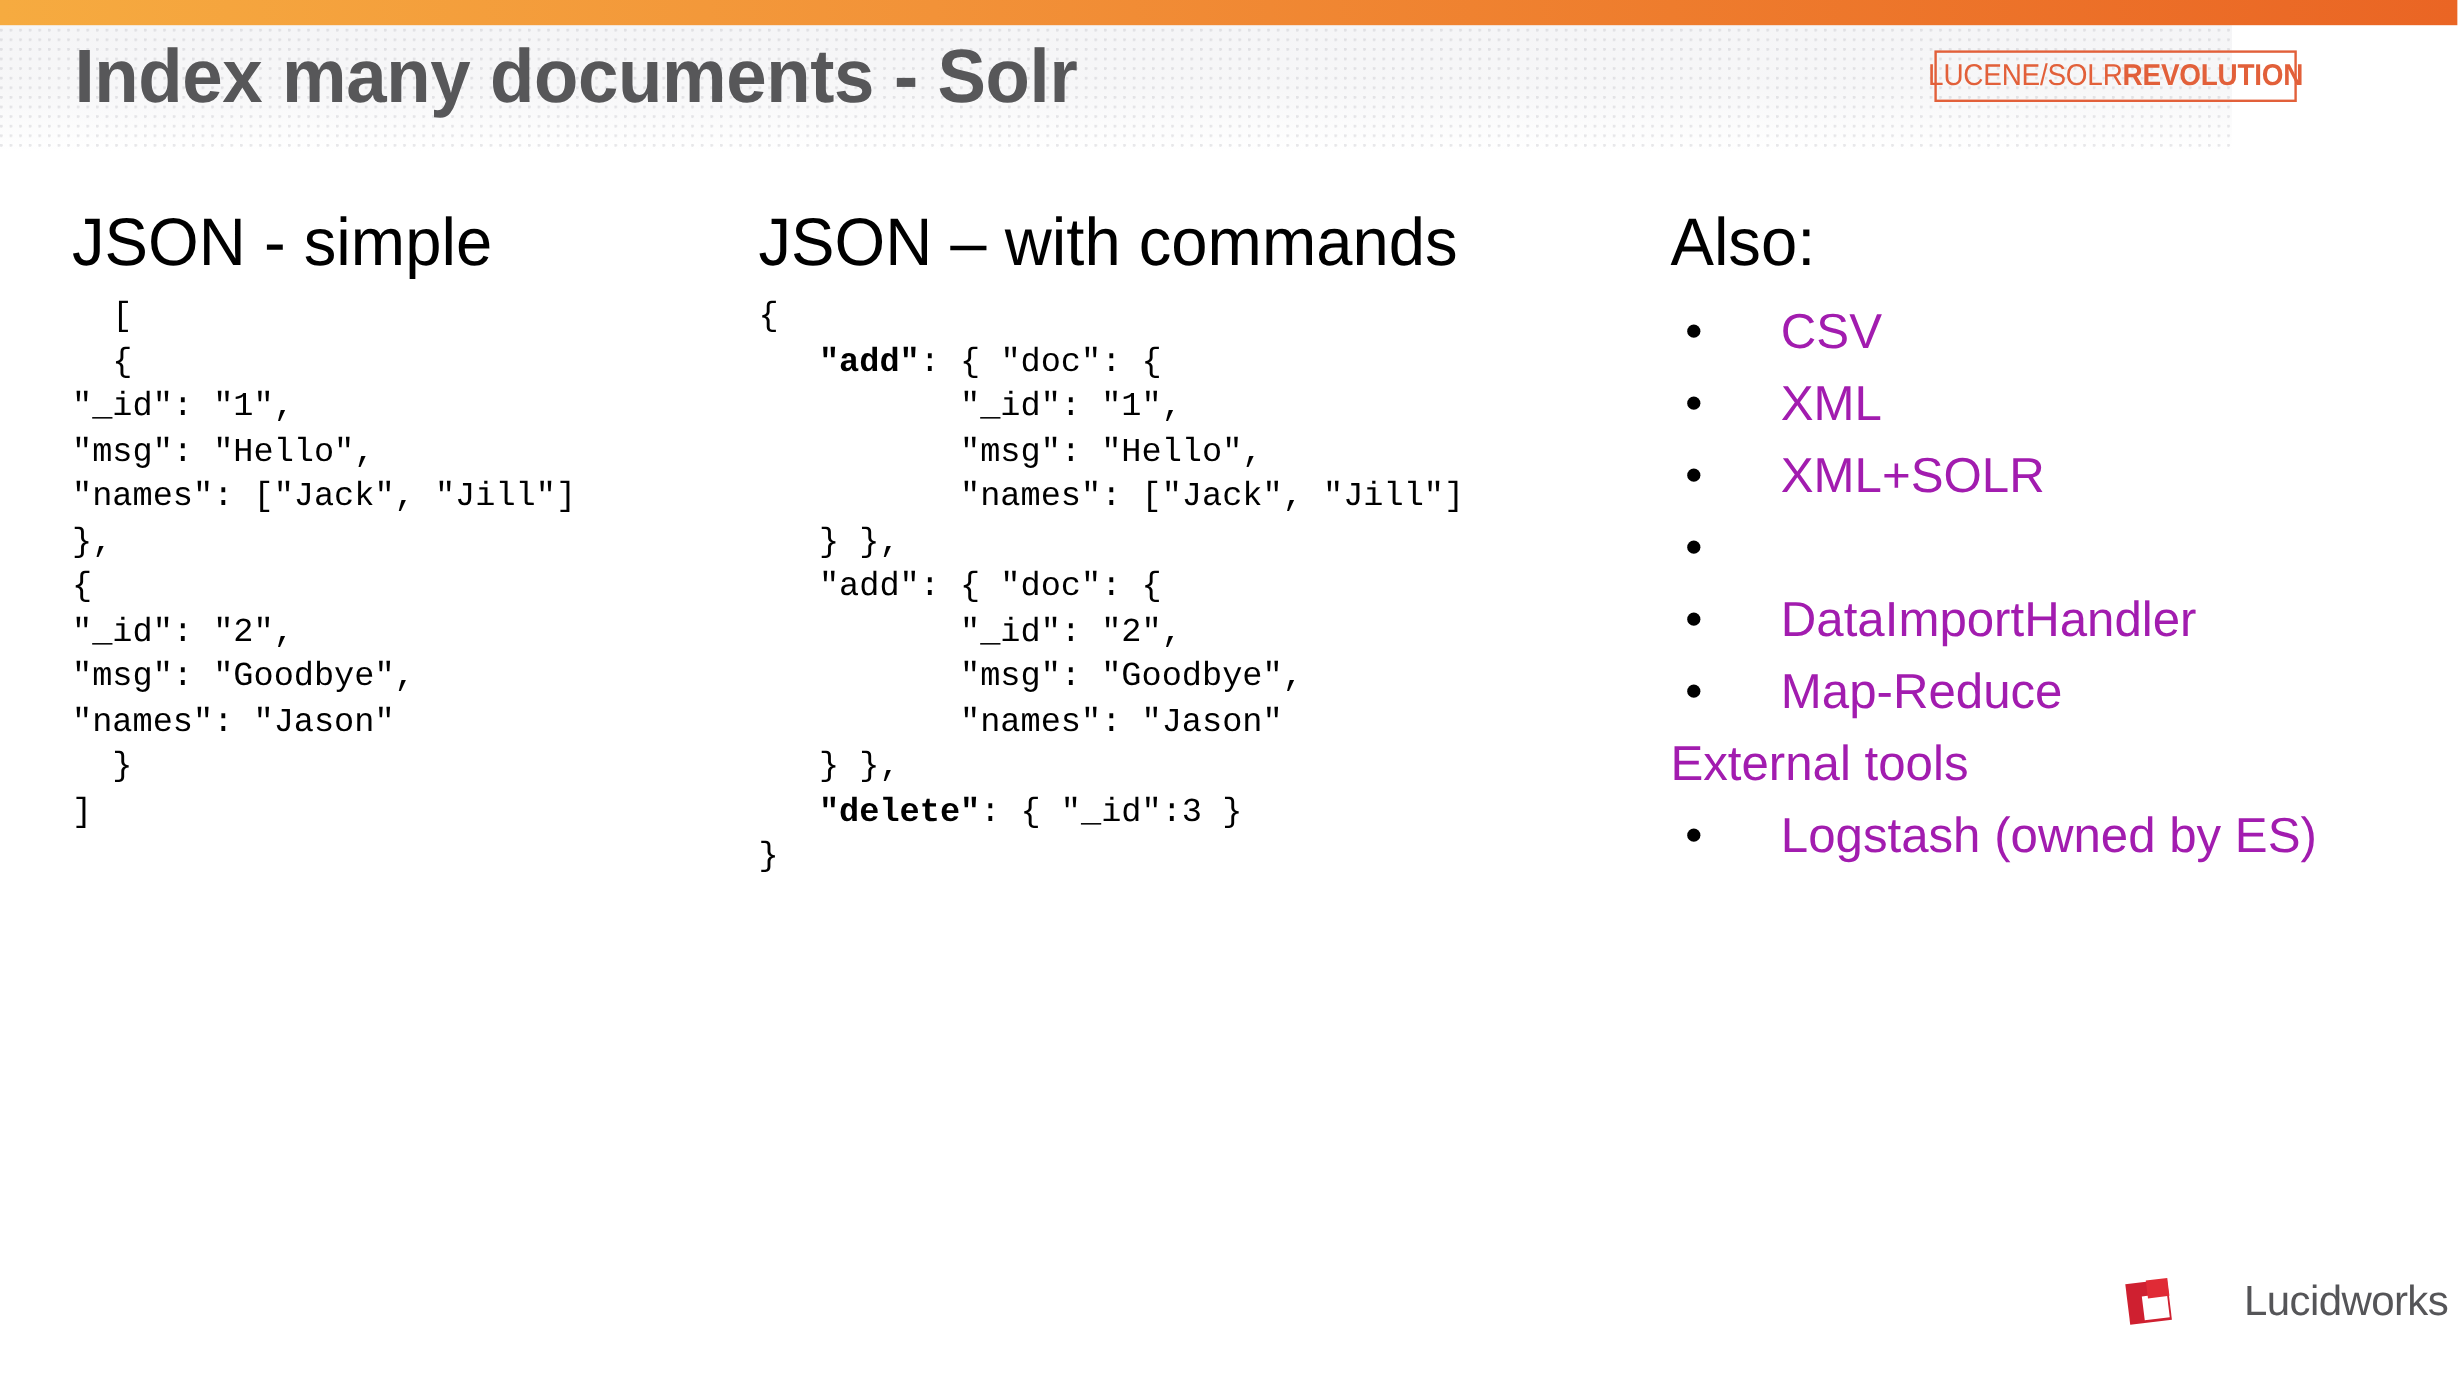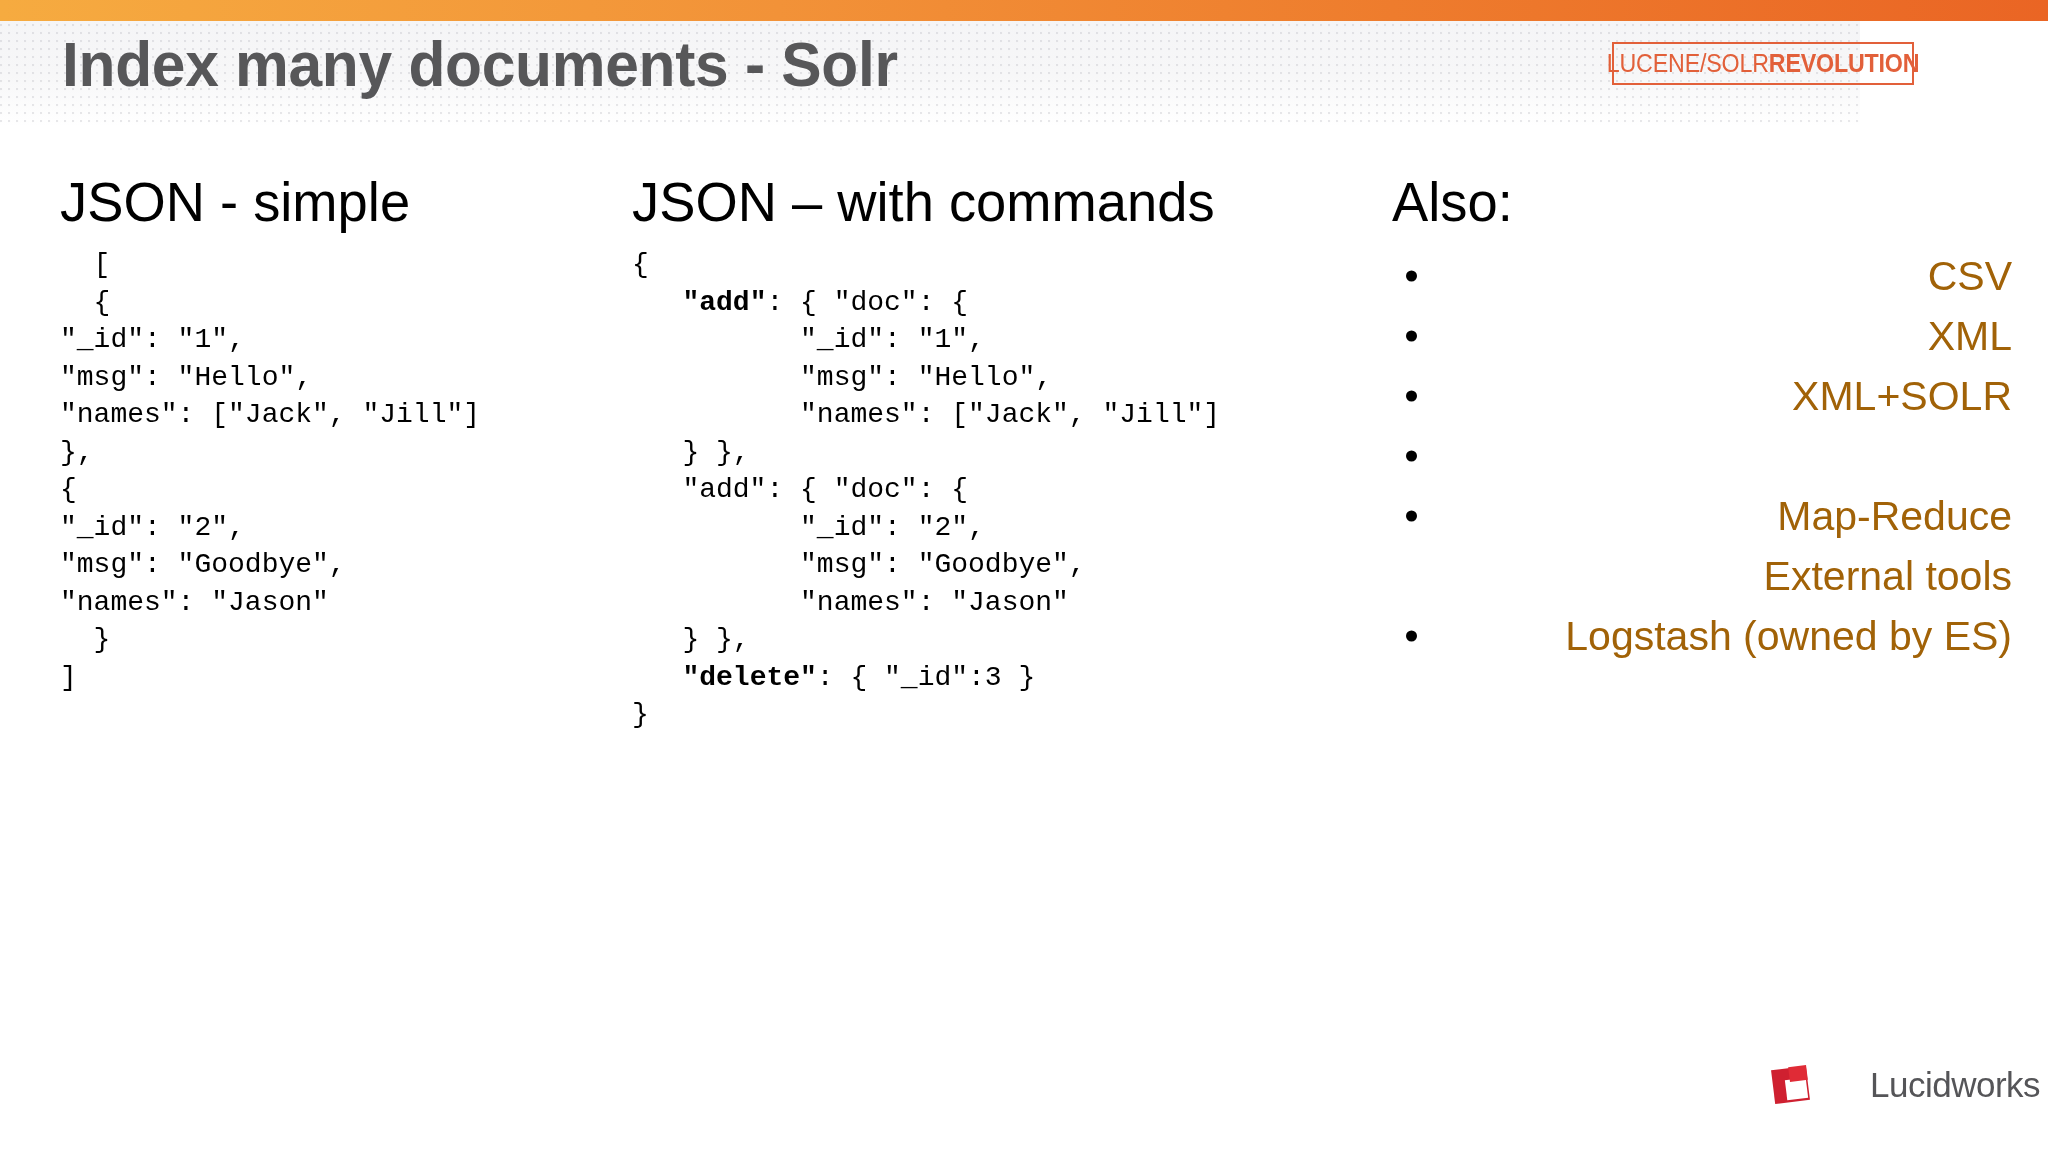--- a/index.html
+++ b/index.html
@@ -110,23 +110,22 @@
     white-space: pre;
     letter-spacing: 0px;
   }
   pre.code b { font-weight: bold; }
 
   
   #also-list {
     padding-top: 16px;
     font-family: "Liberation Sans Narrow", "Liberation Sans", sans-serif;
     font-size: 41px;
-    color: #a16207;
+    color: #a21caf;
     line-height: 60px;
-    text-align: right;
   }
   #also-list .bullet-row {
     position: relative;
     padding-left: 92px;
     height: 60px;
     white-space: nowrap;
   }
   #also-list .bullet-row .dot {
     position: absolute;
     left: 14px;
@@ -236,20 +235,21 @@
 }</pre>
   </div>
 
   <div class="col" id="col-also">
     <h2 class="col-heading">Also:</h2>
     <div id="also-list">
         <div class="bullet-row"><span class="dot"></span><span>CSV</span></div>
         <div class="bullet-row"><span class="dot"></span><span>XML</span></div>
         <div class="bullet-row"><span class="dot"></span><span>XML+SOLR</span></div>
         <div class="bullet-row"><span class="dot"></span></div>
+        <div class="bullet-row"><span class="dot"></span><span>DataImportHandler</span></div>
         <div class="bullet-row"><span class="dot"></span><span>Map-Reduce</span></div>
         <div class="plain-row">External tools</div>
         <div class="bullet-row"><span class="dot"></span><span>Logstash (owned by ES)</span></div>
       </div>
   </div>
 
 </div>
 
 <div id="lucidworks-logo">
   <div id="lucidworks-mark">

